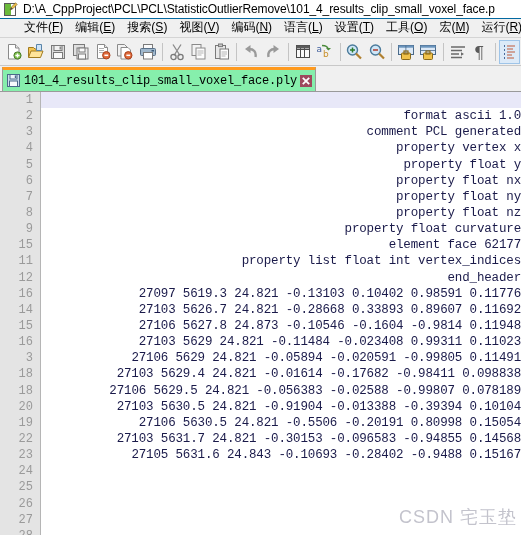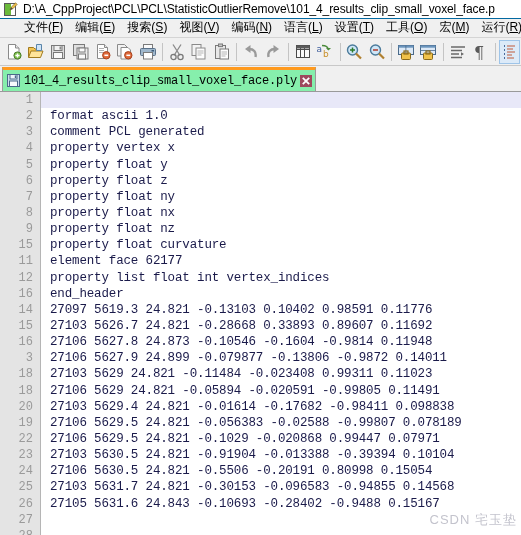--- a/index.html
+++ b/index.html
@@ -172,23 +172,23 @@
     text-align: right;
     padding-right: 7px;
     box-sizing: border-box;
     font-family: "Liberation Mono", monospace;
     font-size: 12px;
     color: #9a9a9a;
   }
   #code-area {
     flex: 1 1 auto;
     position: relative;
-    padding-left: 9px;
     box-sizing: border-box;
     overflow: hidden;
+    text-align: right;
   }
   #code-area .cl {
     height: 16.15px;
     line-height: 16.15px;
     font-family: "Liberation Mono", monospace;
     font-size: 12.5px;
     color: #1a1a4a;
     white-space: pre;
     letter-spacing: -0.15px;
   }
@@ -203,21 +203,21 @@
     width: 100%;
     background: #e8e8f8;
     z-index: 1;
   }
 
   
   #watermark {
     position: absolute;
     right: 4px;
     bottom: 6px;
-    font-size: 13px;
+    font-size: 18px;
     color: #b9b9c4;
     font-family: "Liberation Sans", sans-serif;
     letter-spacing: 1px;
     pointer-events: none;
     opacity: 0.85;
   }
 </style>
 </head>
 <body>
 
@@ -488,37 +488,34 @@
     <div class="ln">27</div>
     <div class="ln">28</div>
   </div>
 
   <div id="code-area">
     <div class="cl current">ply</div>
     <div class="cl">format ascii 1.0</div>
     <div class="cl">comment PCL generated</div>
     <div class="cl">property vertex x</div>
     <div class="cl">property float y</div>
-    <div class="cl">property float z</div>
+    <div class="cl">property float nx</div>
     <div class="cl">property float ny</div>
-    <div class="cl">property float nx</div>
     <div class="cl">property float nz</div>
     <div class="cl">property float curvature</div>
     <div class="cl">element face 62177</div>
     <div class="cl">property list float int vertex_indices</div>
     <div class="cl">end_header</div>
     <div class="cl">27097 5619.3 24.821 -0.13103 0.10402 0.98591 0.11776</div>
     <div class="cl">27103 5626.7 24.821 -0.28668 0.33893 0.89607 0.11692</div>
     <div class="cl">27106 5627.8 24.873 -0.10546 -0.1604 -0.9814 0.11948</div>
-    <div class="cl">27106 5627.9 24.899 -0.079877 -0.13806 -0.9872 0.14011</div>
     <div class="cl">27103 5629 24.821 -0.11484 -0.023408 0.99311 0.11023</div>
     <div class="cl">27106 5629 24.821 -0.05894 -0.020591 -0.99805 0.11491</div>
     <div class="cl">27103 5629.4 24.821 -0.01614 -0.17682 -0.98411 0.098838</div>
     <div class="cl">27106 5629.5 24.821 -0.056383 -0.02588 -0.99807 0.078189</div>
-    <div class="cl">27106 5629.5 24.821 -0.1029 -0.020868 0.99447 0.07971</div>
     <div class="cl">27103 5630.5 24.821 -0.91904 -0.013388 -0.39394 0.10104</div>
     <div class="cl">27106 5630.5 24.821 -0.5506 -0.20191 0.80998 0.15054</div>
     <div class="cl">27103 5631.7 24.821 -0.30153 -0.096583 -0.94855 0.14568</div>
     <div class="cl">27105 5631.6 24.843 -0.10693 -0.28402 -0.9488 0.15167</div>
   </div>
 
   <div id="watermark">CSDN 宅玉垫</div>
 </div>
 
 </body></html>

